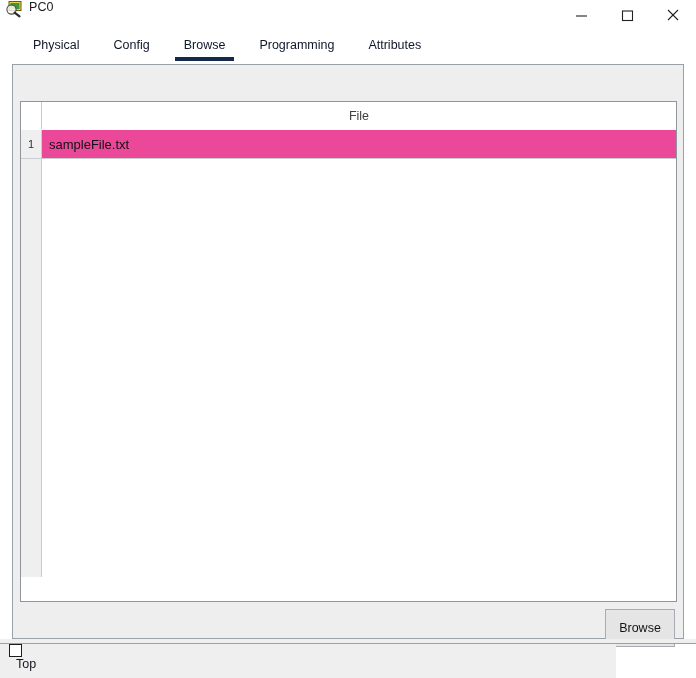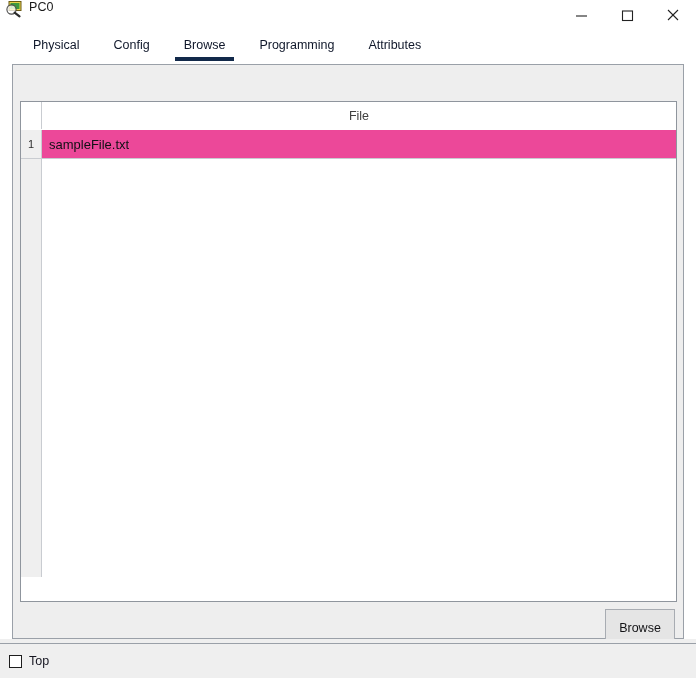--- a/index.html
+++ b/index.html
@@ -241,27 +241,27 @@
     left: 0;
     top: 643px;
     width: 696px;
     height: 1px;
     background: #9aa0a8;
   }
   .bottom-bar {
     position: absolute;
     left: 0;
     top: 644px;
-    width: 696px;
+    width: 616px;
     height: 34px;
     background: #efefef;
     display: flex;
-    align-items: center;
     padding-left: 9px;
     box-sizing: border-box;
+    flex-direction: column;
   }
   .chk-box {
     width: 13px;
     height: 13px;
     border: 1px solid #1d1d1d;
     background: #ffffff;
     box-sizing: border-box;
     flex: none;
   }
   .chk-label {

